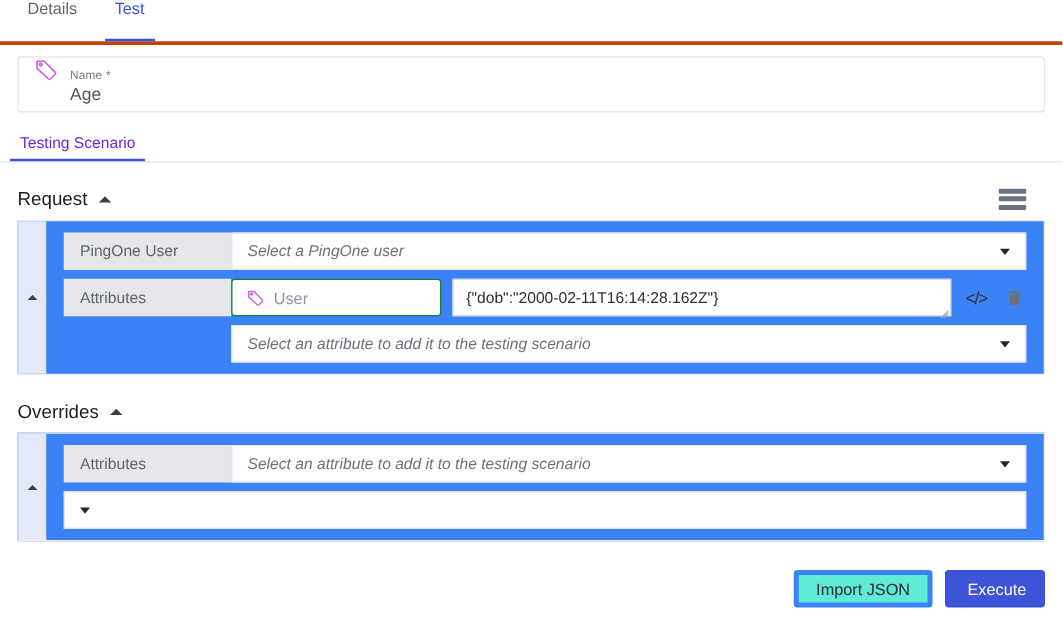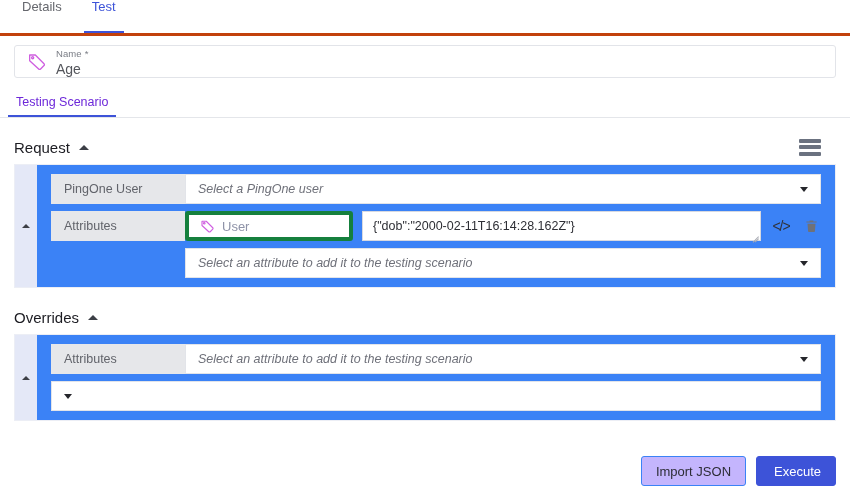--- a/index.html
+++ b/index.html
@@ -38,26 +38,25 @@
   .tab.active {
     color: #3d53d8;
     border-bottom-color: #3d53d8;
   }
 
   
   .name-wrap {
     padding: 9px 14px 0 14px;
   }
   .name-box {
-    height: 33px;
+    height: 45px;
     border: 1px solid #e2e4e9;
     border-radius: 3px;
     background: #fff;
     display: flex;
-    align-items: center;
     padding: 0 12px;
     box-sizing: border-box;
   }
   .tag-icon-lg {
     width: 20px;
     height: 20px;
     flex: 0 0 20px;
     margin-right: 9px;
   }
   .name-texts {
@@ -217,21 +216,21 @@
     border-top: 5px solid #25262b;
     margin-right: 2px;
   }
 
   
   .chip {
     width: 168px;
     flex: 0 0 168px;
     height: 30px;
     background: #fff;
-    border: 4px solid #15803d;
+    border: 1px solid #15803d;
     border-radius: 3px;
     display: flex;
     align-items: center;
     padding: 0 11px;
     box-sizing: border-box;
     cursor: pointer;
   }
   .tag-icon-sm {
     width: 15px;
     height: 15px;
@@ -318,22 +317,22 @@
     font-size: 13px;
     display: flex;
     align-items: center;
     justify-content: center;
     padding: 0 14px;
     border-radius: 3px;
     cursor: pointer;
     box-sizing: border-box;
   }
   .btn-secondary {
-    background: #c4b5fd;
-    border: 1px solid #3b82f6;
+    background: #5eead4;
+    border: 4px solid #3b82f6;
     color: #2c2c35;
     margin-right: 10px;
   }
   .btn-primary {
     background: #3d53d8;
     border: 1px solid #3d53d8;
     color: #ffffff;
     padding-left: 17px;
   }
 </style>

